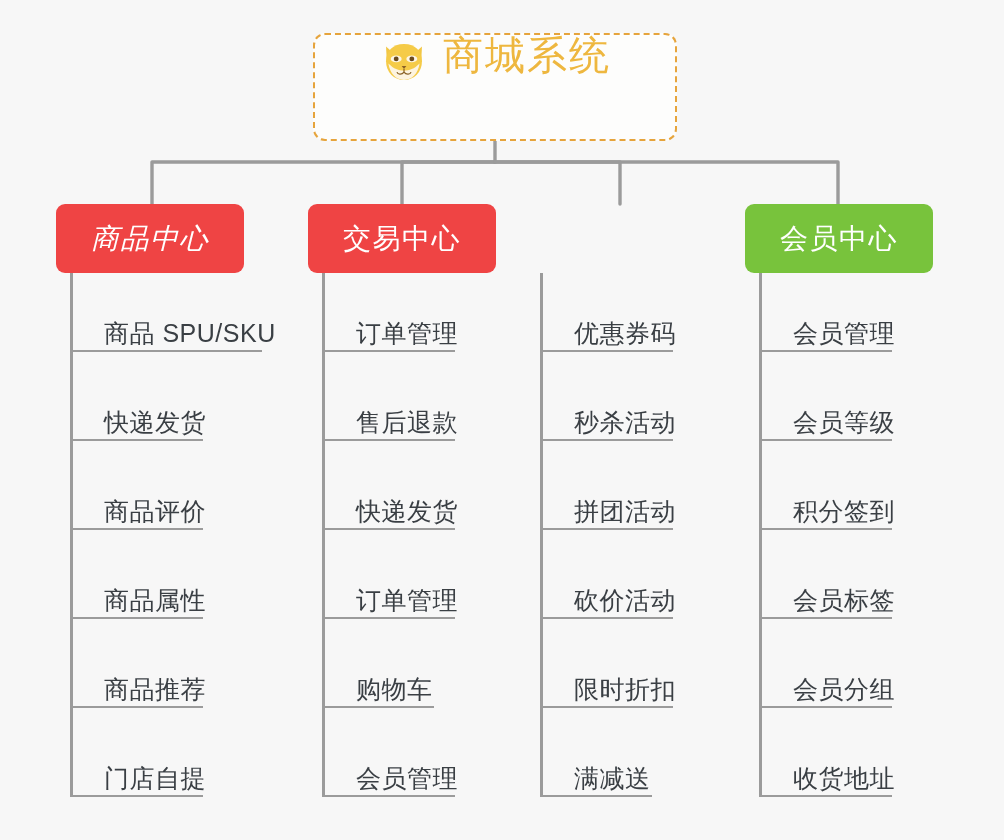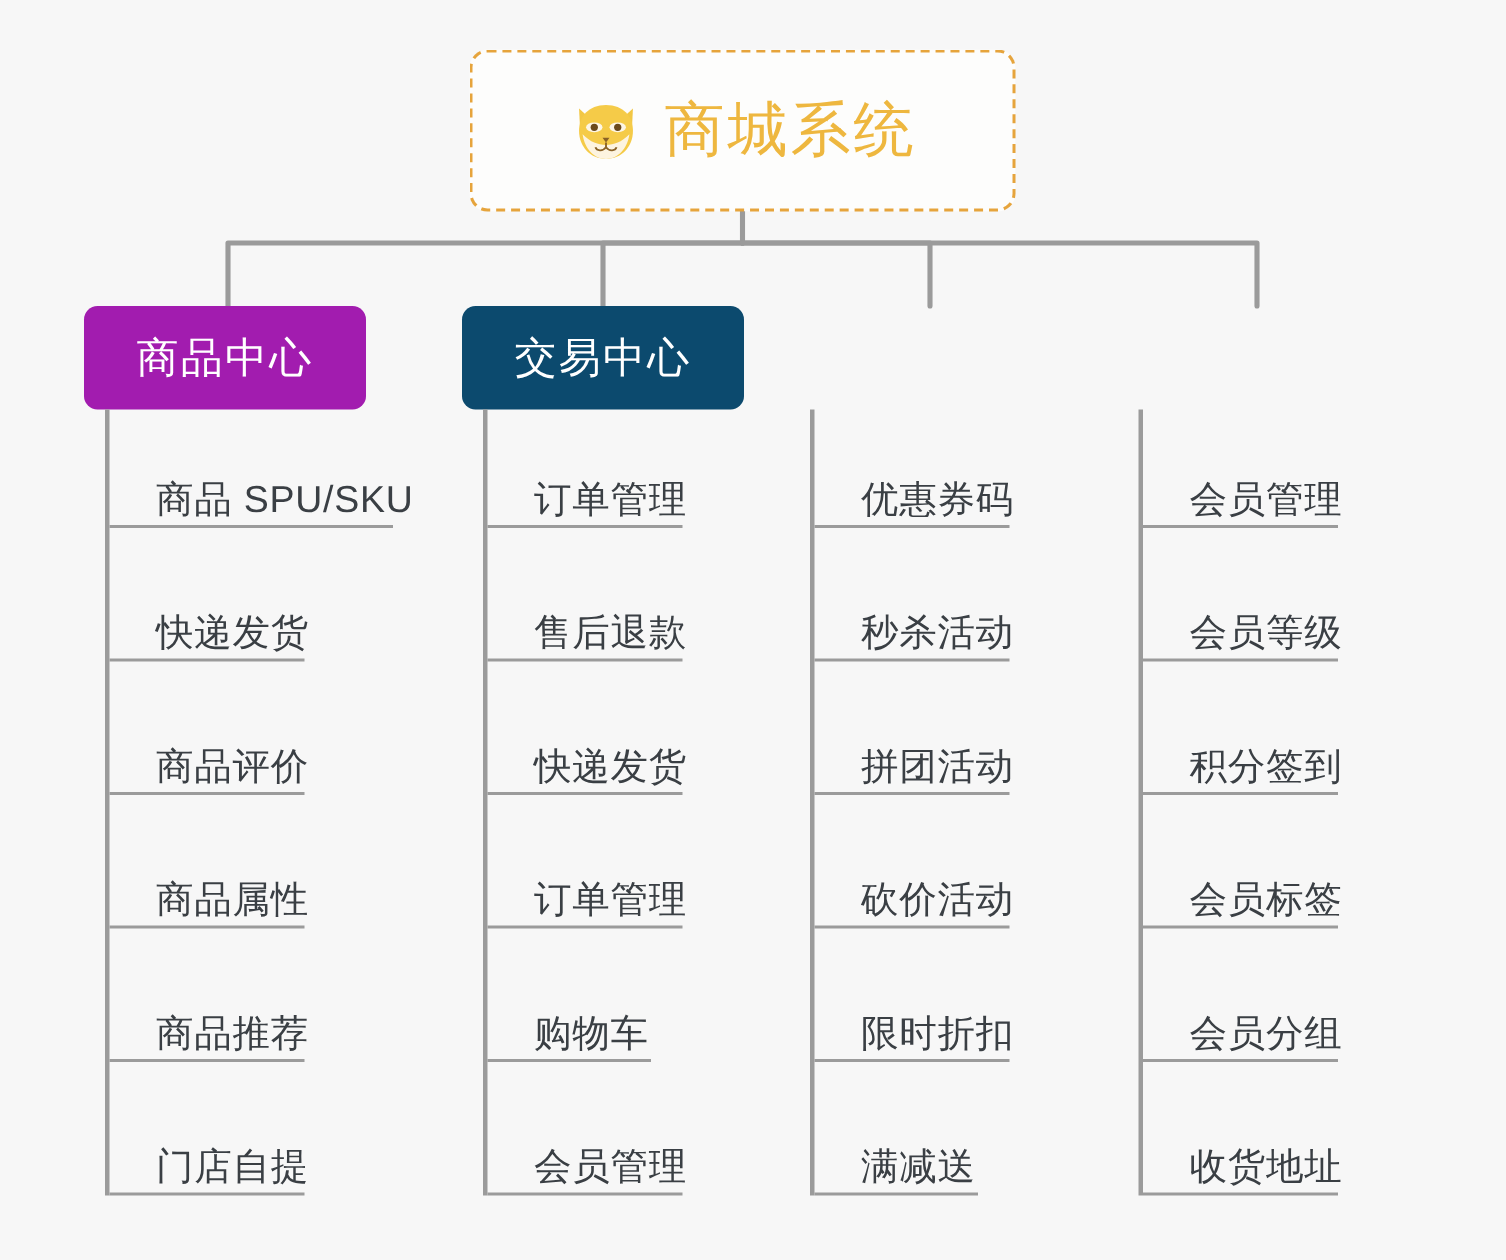--- a/index.html
+++ b/index.html
@@ -14,21 +14,21 @@
 
   
   .root-node{
     position:absolute;
     left:313px; top:33px;
     width:364px; height:108px;
     box-sizing:border-box;
     background:#fdfdfc;
     border:2px dashed #e6a43c;
     border-radius:12px;
-    display:flex;align-items:center;justify-content:center;
+    display:flex;justify-content:center;
     gap:14px;
   }
   .root-emoji{
     width:50px;height:50px;
     flex:0 0 auto;
     display:block;
     margin-top:2px;
   }
   .root-title{
     font-size:40px;
@@ -120,25 +120,28 @@
       <ellipse cx="22" cy="28" rx="3.1" ry="3.1" fill="#6b4a1c"></ellipse>
       <ellipse cx="42" cy="28" rx="3.1" ry="3.1" fill="#6b4a1c"></ellipse>
       <path d="M29 37 L35 37 L32 41 Z" fill="#8a6226"></path>
       <path d="M32 41 L32 45" stroke="#8a6226" stroke-width="1.6" fill="none"></path>
       <path d="M32 45 C29 49 24 48 23 45" stroke="#8a6226" stroke-width="1.6" fill="none"></path>
       <path d="M32 45 C35 49 40 48 41 45" stroke="#8a6226" stroke-width="1.6" fill="none"></path>
     </svg>
     <span class="root-title" style="color: rgb(238, 183, 63);">商城系统</span>
   </div>
 
-  <div class="cat-box cat-0" style="background: #a21caf;">
+  <div class="cat-box cat-0" style="background: #ef4444; font-style: italic;">
     <span>商品中心</span>
   </div>
-  <div class="cat-box cat-1" style="background: #0c4a6e;">
+  <div class="cat-box cat-1" style="background: #ef4444;">
     <span>交易中心</span>
+  </div>
+  <div class="cat-box cat-3" style="background: rgb(120, 195, 60);">
+    <span>会员中心</span>
   </div>
 
   <div class="leaf-col" id="leaf-col-0" style="left:70px;">
       <div class="spine" style="height: 524px; background: rgb(155, 155, 155);"></div>
       <div class="leaf-item" style="top: 79px;">
         <span class="leaf-label">商品 SPU/SKU</span>
         <div class="leaf-underline" style="background: rgb(155, 155, 155); width: 189px;"></div>
       </div>
       <div class="leaf-item" style="top: 168px;">
         <span class="leaf-label">快递发货</span>

